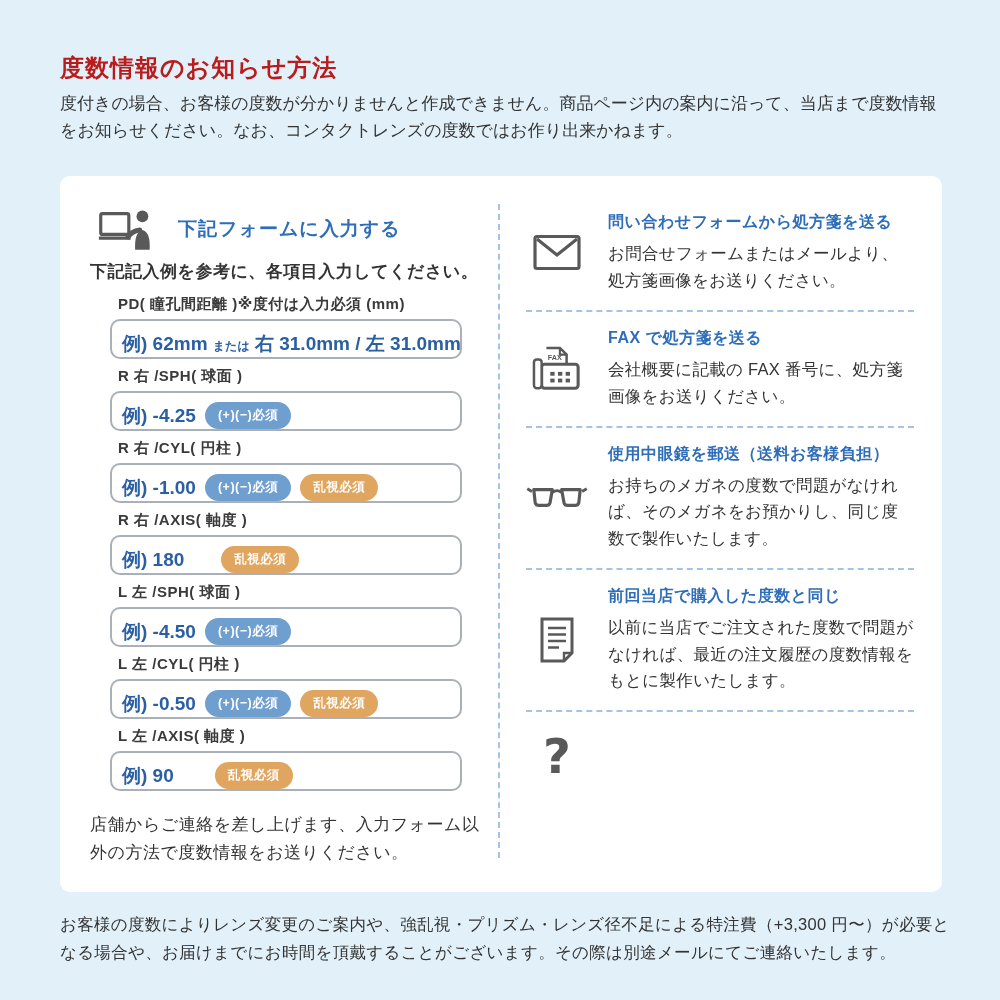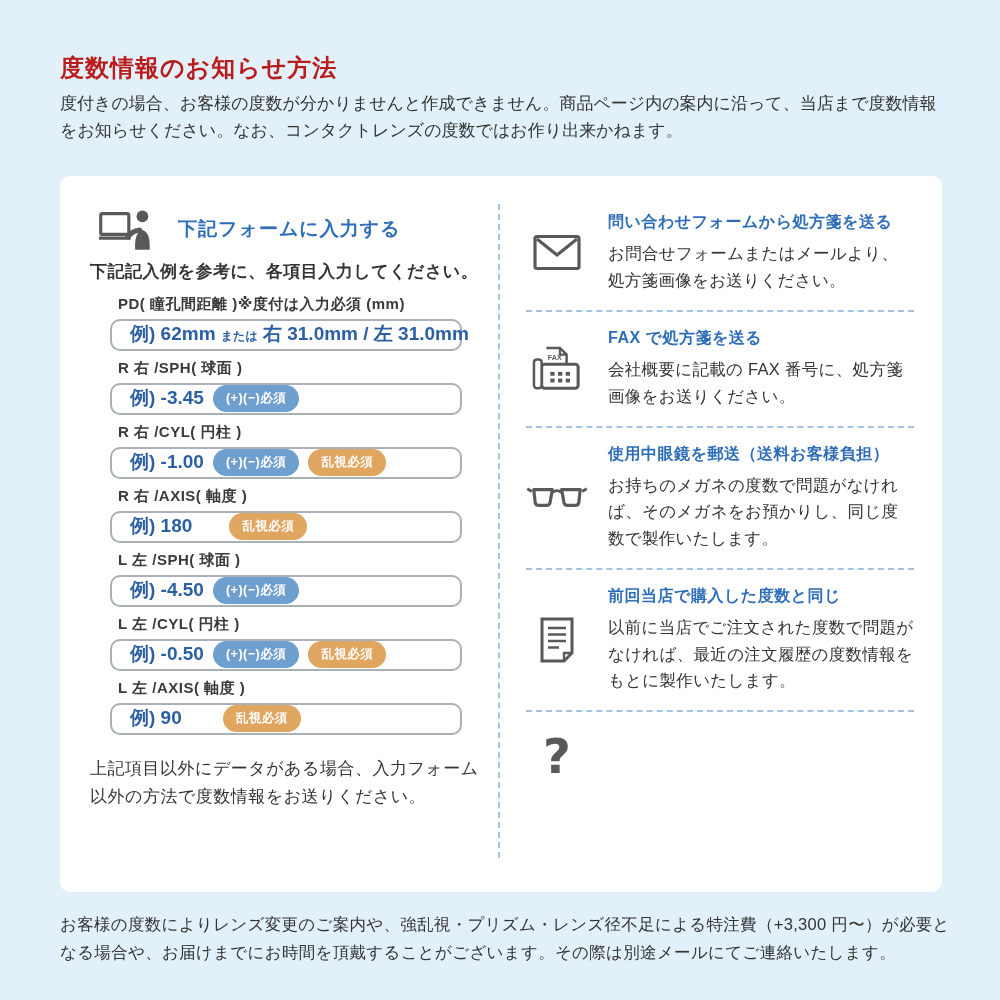--- a/index.html
+++ b/index.html
@@ -32,21 +32,21 @@
   .col-header h2 { font-size:19px; font-weight:bold; color:#2e6db8; letter-spacing:1px; }
   .instruction { font-size:17px; color:#333; margin:0 0 12px 2px; letter-spacing:0.5px;font-weight:bold; }
 
   .fields { margin-left:22px; width:352px; }
   .field-label {
     font-size:15px; font-weight:bold; color:#3a3a3a;
     letter-spacing:0.5px; margin:8px 0 5px 8px;
   }
   .field-box {
     border:2px solid #a9b0b7; border-radius:10px; background:#fff;
-    height:32px; display:flex; align-items:flex-start; gap:9px; padding:0 18px;
+    height:40px; display:flex; align-items:flex-end; gap:9px; padding:0 10px;
   }
   .field-value { font-size:19px; font-weight:bold; color:#2b5fa3; white-space:nowrap; }
   .field-value .small-or { font-size:12px; }
   .badge {
     font-size:12.5px; font-weight:bold; color:#fff; white-space:nowrap;
     padding:5px 13px; border-radius:14px; letter-spacing:0.5px;
   }
   .badge.blue { background:#6f9fce; }
   .badge.orange { background:#e0a55f; }
 
@@ -98,21 +98,21 @@
           <div class="field-box">
             <span class="field-value"><span>例) 62mm</span>
               <span class="small-or">または</span>
               <span>右 31.0mm / 左 31.0mm</span></span>
           </div>
         </div>
 
         <div class="field">
           <div class="field-label">R 右 /SPH( 球面 )</div>
           <div class="field-box">
-            <span class="field-value">例) -3.45</span>
+            <span class="field-value">例) -4.25</span>
             <span class="badge blue">(+)(−)必須</span>
           </div>
         </div>
 
         <div class="field">
           <div class="field-label">R 右 /CYL( 円柱 )</div>
           <div class="field-box">
             <span class="field-value">例) -1.00</span>
             <span class="badge blue">(+)(−)必須</span>
             <span class="badge orange">乱視必須</span>
@@ -147,21 +147,21 @@
         <div class="field">
           <div class="field-label">L 左 /AXIS( 軸度 )</div>
           <div class="field-box">
             <span class="field-value">例) 90</span>
             <span class="badge orange" style="margin-left:32px">乱視必須</span>
           </div>
         </div>
 
       </div>
 
-      <p class="form-note">上記項目以外にデータがある場合、入力フォーム以外の方法で度数情報をお送りください。</p>
+      <p class="form-note">店舗からご連絡を差し上げます、入力フォーム以外の方法で度数情報をお送りください。</p>
     </div>
 
     <div class="divider-v"></div>
 
     <div class="col-right">
 
       <div class="method">
         <div class="m-icon">
           <svg width="48" height="37" viewBox="0 0 48 37">
             <rect x="2" y="2.5" width="44" height="32" rx="2" fill="none" stroke="#595959" stroke-width="3.2"></rect>

